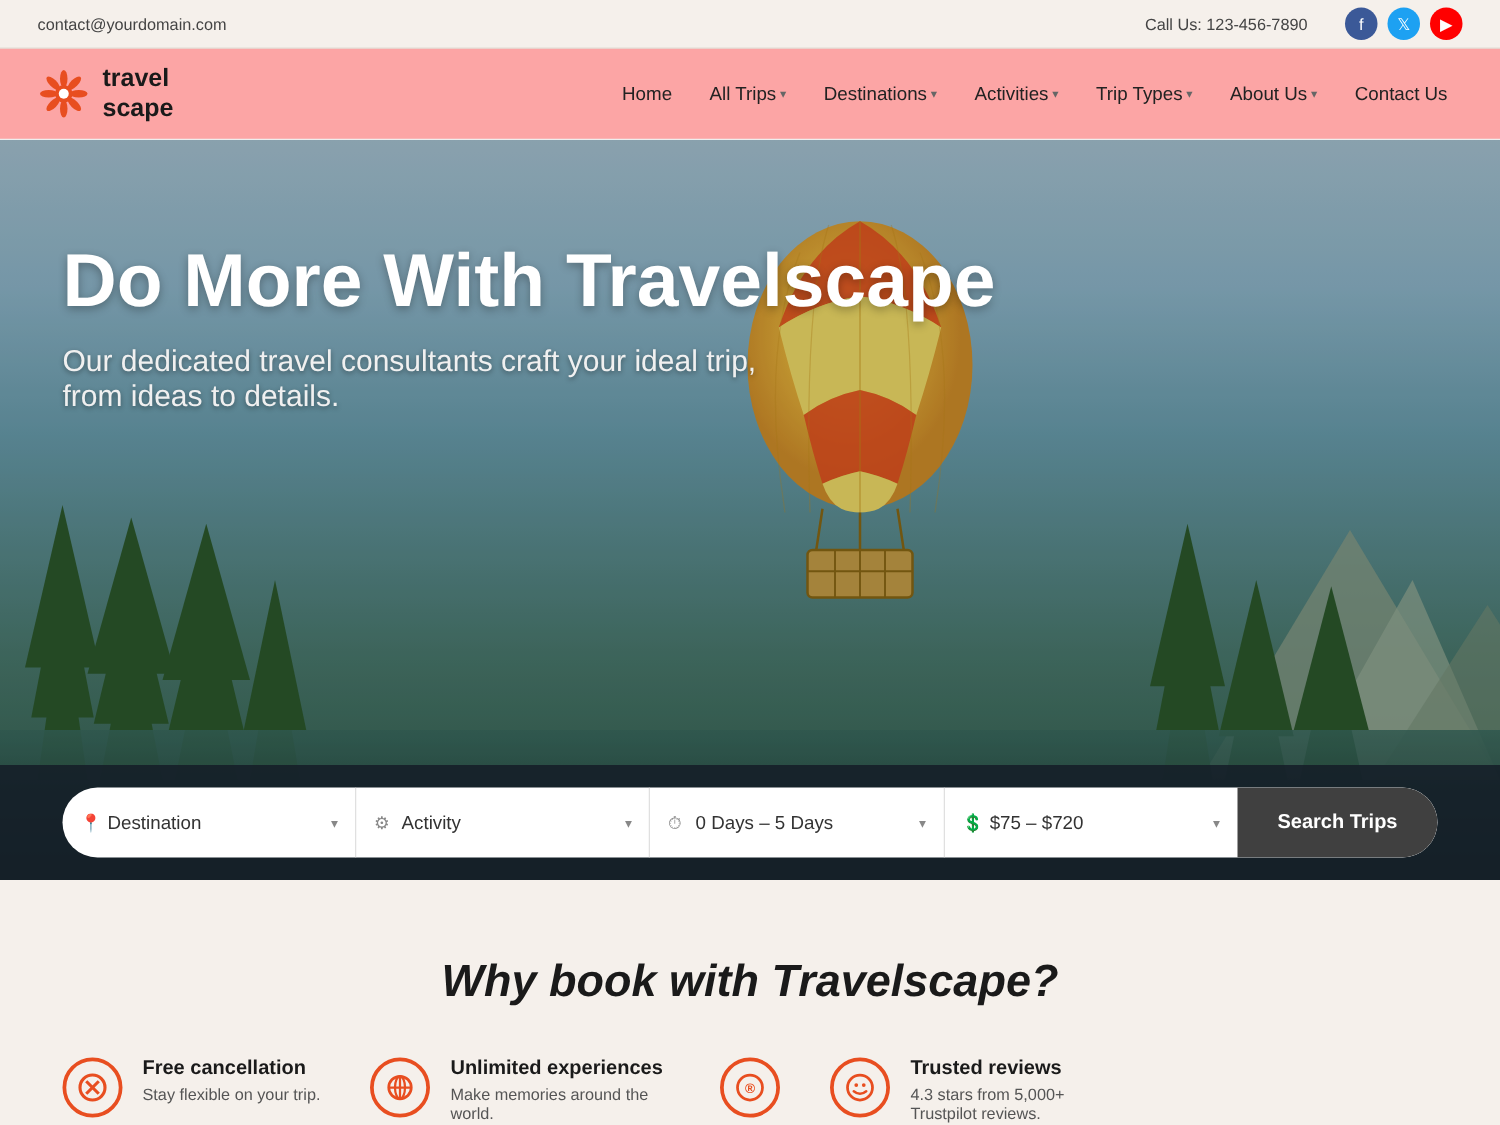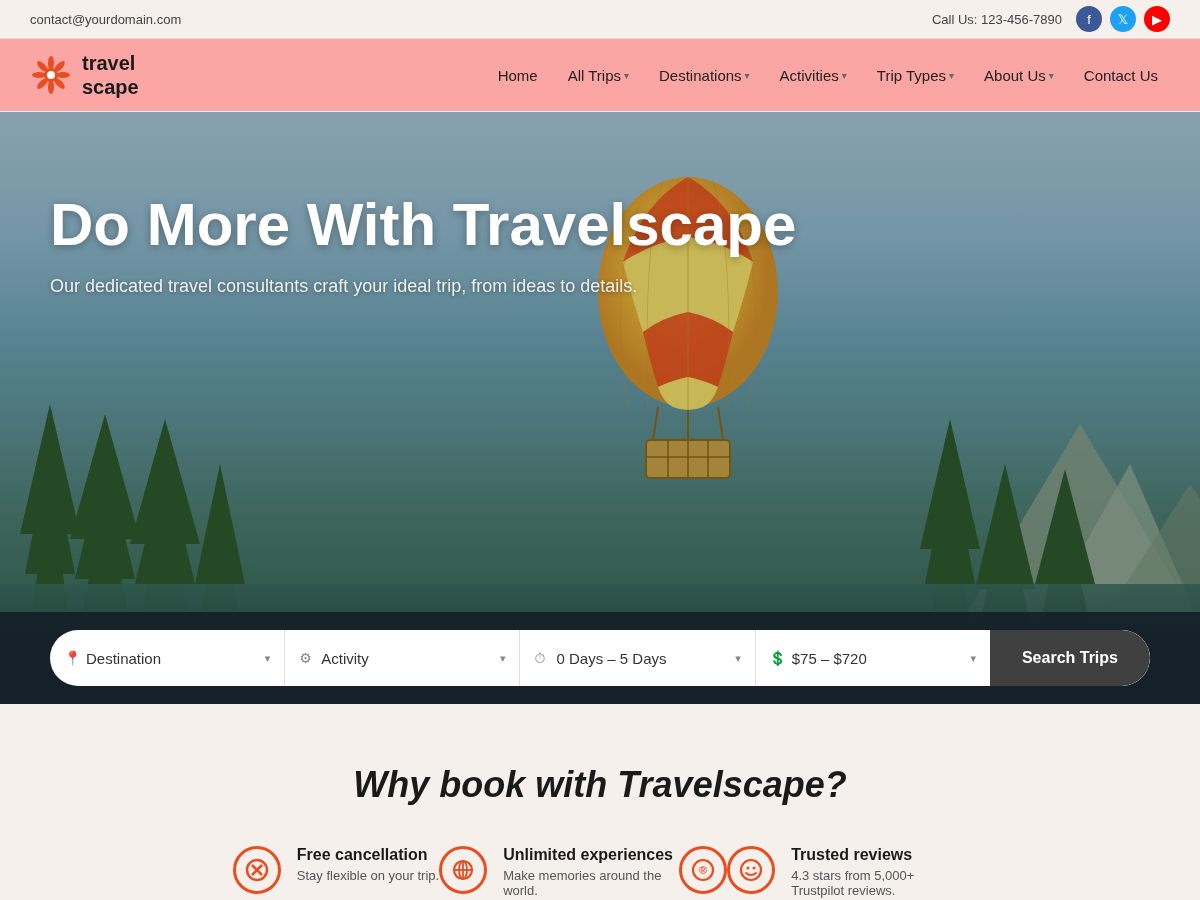--- a/index.html
+++ b/index.html
@@ -9,21 +9,21 @@
     .top-bar {
       background: #f5f0eb;
       display: flex;
       align-items: center;
       justify-content: space-between;
       padding: 6px 30px;
       font-size: 13px;
       color: #444;
       border-bottom: 1px solid #e0dbd4;
     }
-    .top-bar-right { display: flex; align-items: center; gap: 14px; }
+    .top-bar-right { display: flex; align-items: center; gap: 30px; }
     .top-bar-social { display: flex; gap: 8px; }
     .social-icon {
       width: 26px; height: 26px; border-radius: 50%;
       display: flex; align-items: center; justify-content: center;
       font-size: 13px; cursor: pointer; color: #fff;
     }
     .social-fb { background: #3b5998; }
     .social-tw { background: #1da1f2; }
     .social-yt { background: #ff0000; }
 
@@ -135,21 +135,21 @@
     }
     .hero-title {
       font-size: 60px;
       font-weight: 700;
       color: #fff;
       line-height: 1.1;
       margin-bottom: 18px;
       text-shadow: 0 2px 8px rgba(0,0,0,0.3);
     }
     .hero-subtitle {
-      font-size: 18px;
+      font-size: 24px;
       color: #f0f0f0;
       max-width: 600px;
       text-shadow: 0 1px 4px rgba(0,0,0,0.4);
     }
 
     
     .search-bar-container {
       position: absolute;
       bottom: 0;
       left: 0; right: 0;
@@ -226,21 +226,21 @@
     }
     .why-title {
       font-size: 36px;
       font-weight: 600;
       color: #1a1a1a;
       margin-bottom: 40px;
       font-style: italic;
     }
     .why-grid {
       display: flex;
-      justify-content: center;
+      gap: 40px;
       flex-wrap: wrap;
       max-width: 1100px;
       margin: 12px auto;
     }
     .why-item {
       display: flex;
       align-items: flex-start;
       gap: 16px;
       max-width: 240px;
       text-align: left;

